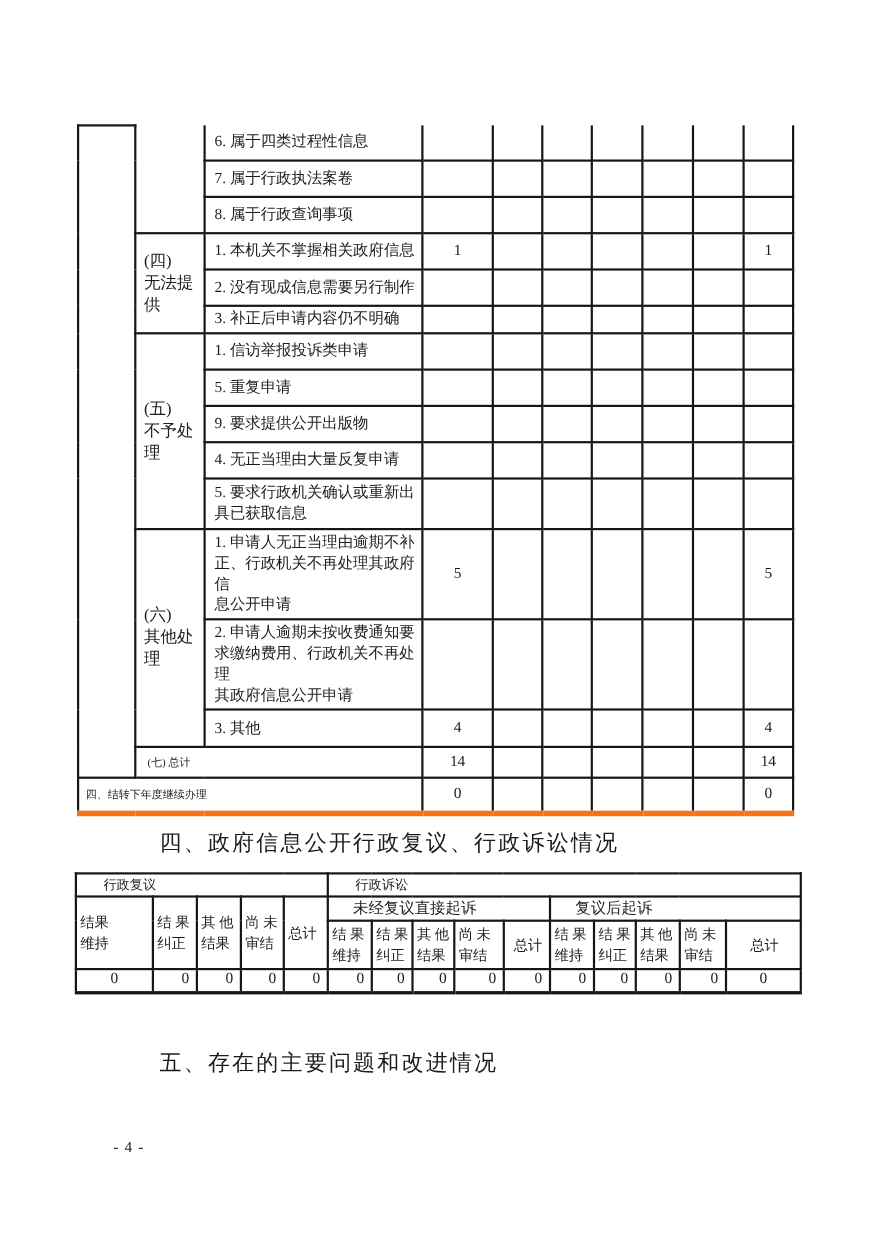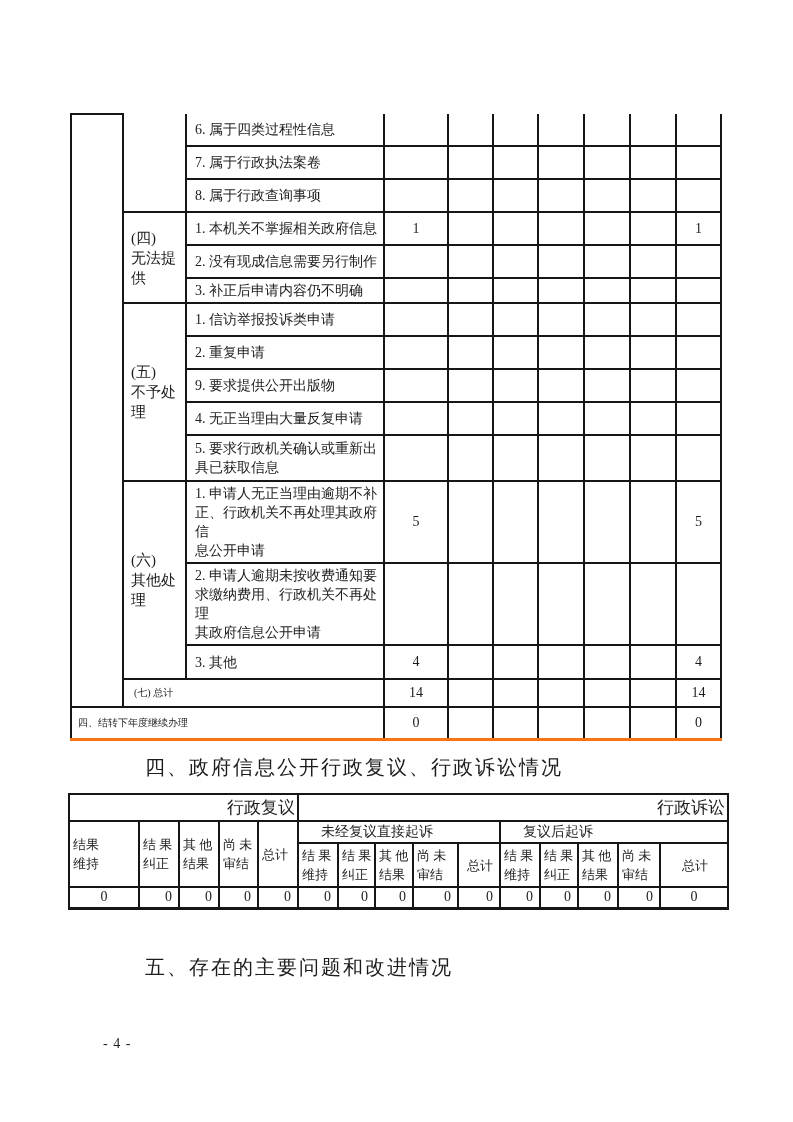--- a/index.html
+++ b/index.html
@@ -8,36 +8,36 @@
     background:#ffffff; overflow:hidden;
     font-family:"Liberation Serif","DejaVu Serif",serif;
     color:#1c1c1c;
   }
   table { border-collapse:collapse; table-layout:fixed; }
   td { border:2px solid #161616; vertical-align:middle; overflow:hidden; }
 
   
   .t1 { position:absolute; left:70px; top:113px; }
   .t1 td.nt { border-top:none; }
-  .t1 tr:last-child td { border-bottom:3px solid #f97316; }
+  .t1 tr:last-child td { border-bottom:5px solid #f97316; }
   .t1 .cat {
     font-size:15px; line-height:20px; padding:2px 3px 2px 7px;
     white-space:pre-line; text-align:left;
   }
   .t1 .item {
     font-size:14px; line-height:19px; padding:2px 3px 2px 8px;
     white-space:pre-line; text-align:left;
   }
   .t1 .val { font-size:14px; text-align:center; padding:0 2px; }
   .t1 .wide { font-size:10px; padding:2px 3px 2px 10px; text-align:left; }
 
   
   .t2 { position:absolute; left:68px; top:793px; }
   .t2 tr:last-child td { border-bottom:3px solid #161616; }
-  .t2 .grp { font-size:17px; text-align:right; padding:1px 2px 1px 24px; }
+  .t2 .grp { font-size:12px; text-align:left; padding:1px 2px 1px 24px; }
   .t2 .grpc { font-size:14px; text-align:left; padding:1px 2px 1px 22px; }
   .t2 .sub {
     font-size:13px; line-height:19px; white-space:pre-line;
     text-align:left; padding:2px 1px 2px 3px;
   }
   .t2 .z   { font-size:14px; text-align:right; padding:1px 6px 1px 1px; }
   .t2 .zc  { font-size:14px; text-align:center; padding:1px 2px; }
 
   .heading {
     position:absolute; left:145px; font-size:20px; font-weight:normal;
@@ -139,21 +139,21 @@
       <td class="item">1. 信访举报投诉类申请</td>
       <td class="val"></td>
       <td class="val"></td>
       <td class="val"></td>
       <td class="val"></td>
       <td class="val"></td>
       <td class="val"></td>
       <td class="val"></td>
     </tr>
     <tr style="height:33px">
-      <td class="item">2. 重复申请</td>
+      <td class="item">5. 重复申请</td>
       <td class="val"></td>
       <td class="val"></td>
       <td class="val"></td>
       <td class="val"></td>
       <td class="val"></td>
       <td class="val"></td>
       <td class="val"></td>
     </tr>
     <tr style="height:33px">
       <td class="item">9. 要求提供公开出版物</td>

